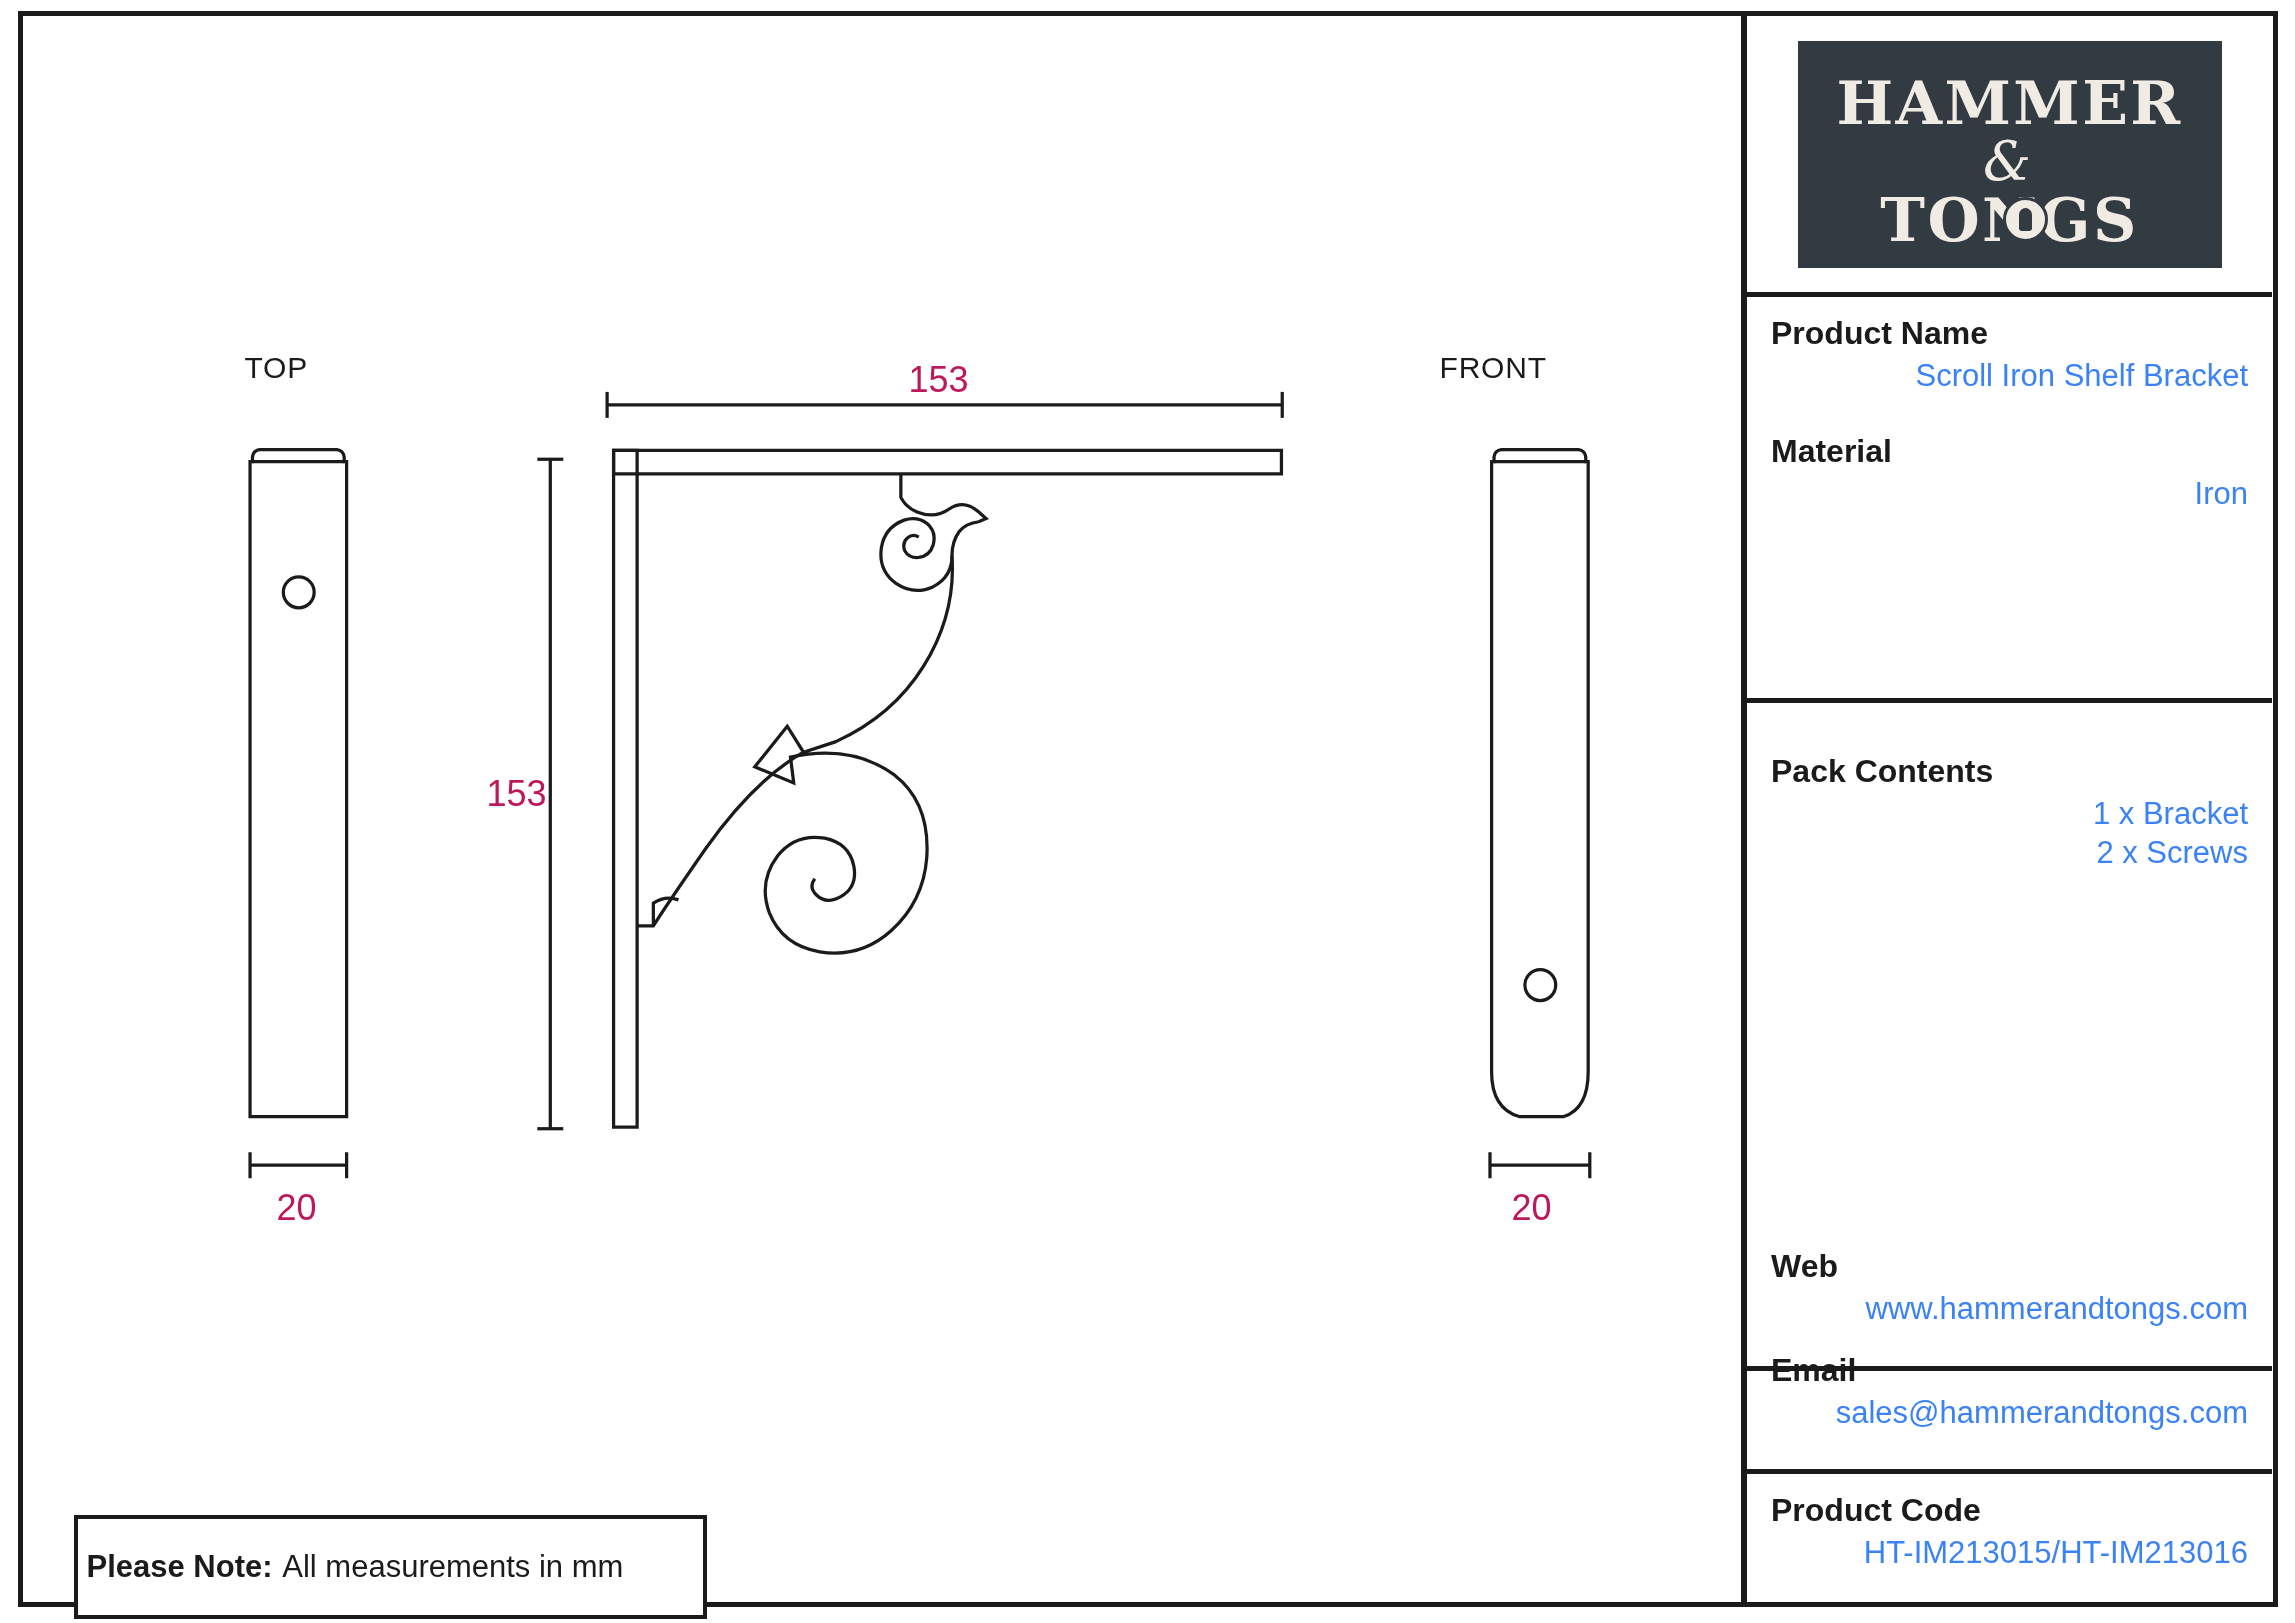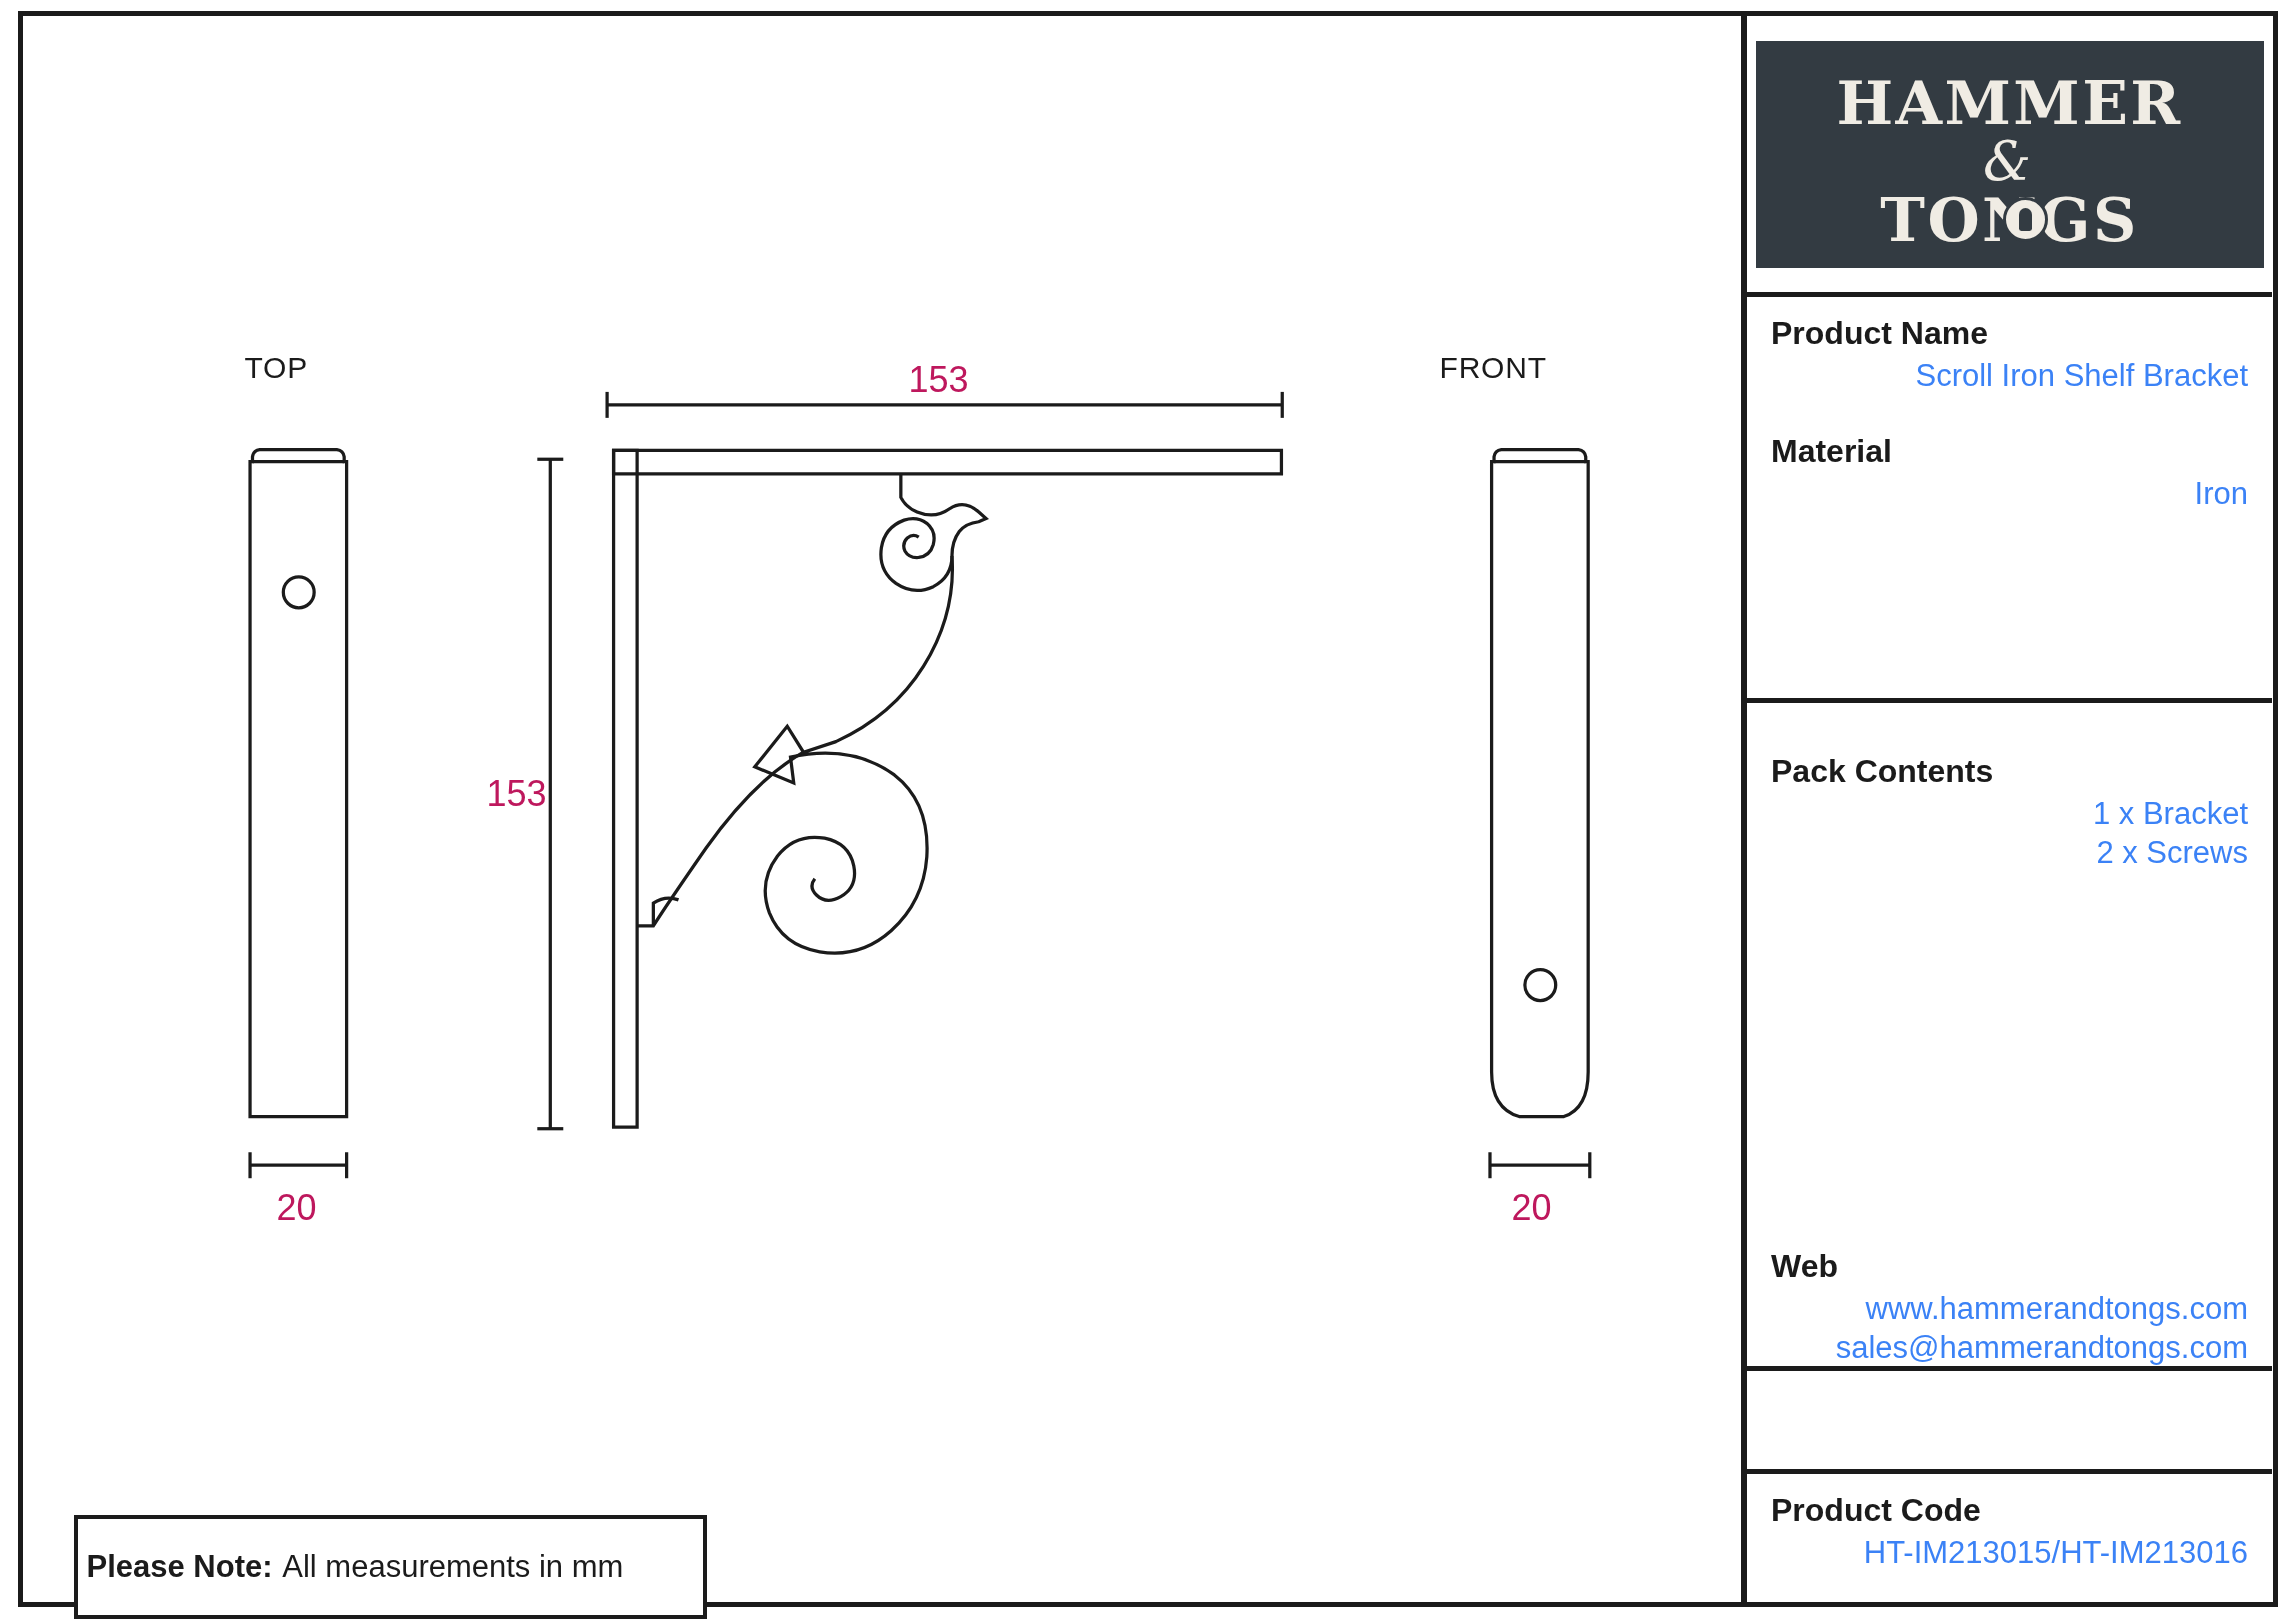--- a/index.html
+++ b/index.html
@@ -92,21 +92,21 @@
     left: 0px;
     top: 0px;
     width: 525px;
     height: 280px;
     border-bottom: 5.7px solid #1b1b1b;
     display: flex;
     align-items: center;
     justify-content: center;
   }
   .logo-box {
-    width: 508px;
+    width: 424px;
     height: 227px;
     background: #333b42;
     display: flex;
     flex-direction: column;
     align-items: center;
     justify-content: center;
     padding-top: 14px;
   }
   .logo-line1, .logo-line3 {
     font-family: "DejaVu Serif", serif;
@@ -319,20 +319,21 @@
 
     <div class="info-cell" style="top:686px; height:636px;margin-top:32px;">
       <div class="info-head">Pack Contents</div>
       <div class="info-val">1 x Bracket</div>
       <div class="info-val">2 x Screws</div>
     </div>
 
     <div class="info-cell" style="top:1213px; height:244px;">
       <div class="info-head">Web</div>
       <div class="info-val">www.hammerandtongs.com</div>
+      <div class="info-head second" style="margin-top:23px;">Email</div>
       <div class="info-val">sales@hammerandtongs.com</div>
     </div>
 
     <div class="info-cell last" style="top:1457px; height:127px;">
       <div class="info-head">Product Code</div>
       <div class="info-val">HT-IM213015/HT-IM213016</div>
     </div>
 
   </div>
 </div>

